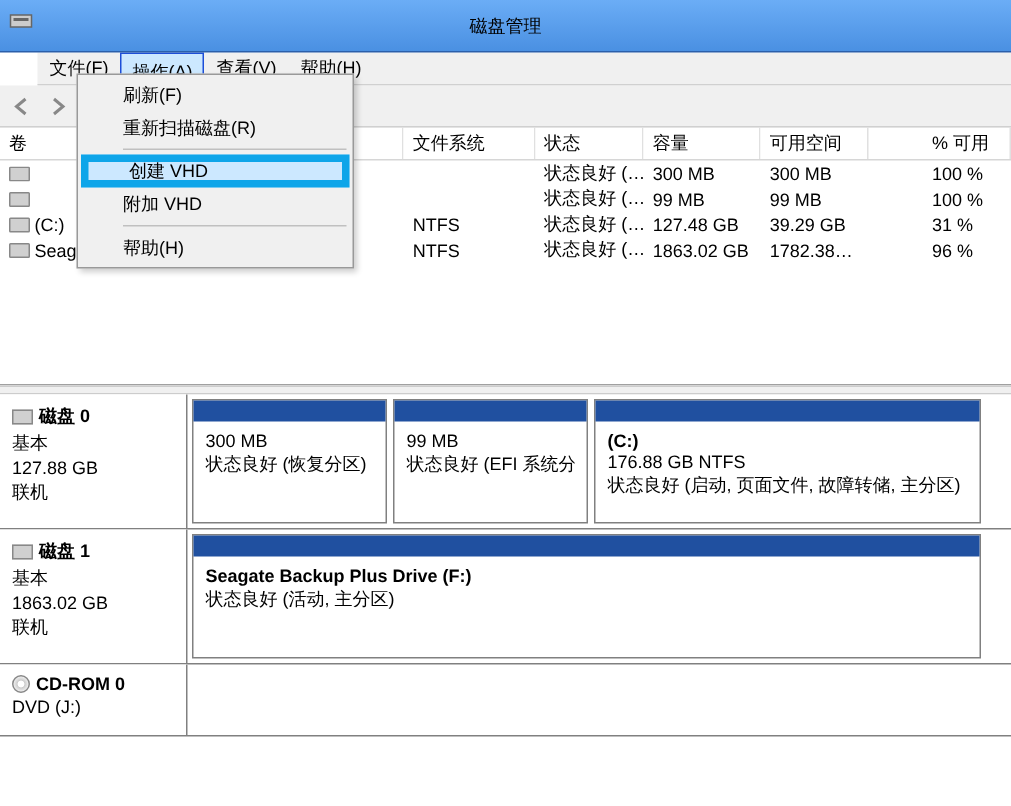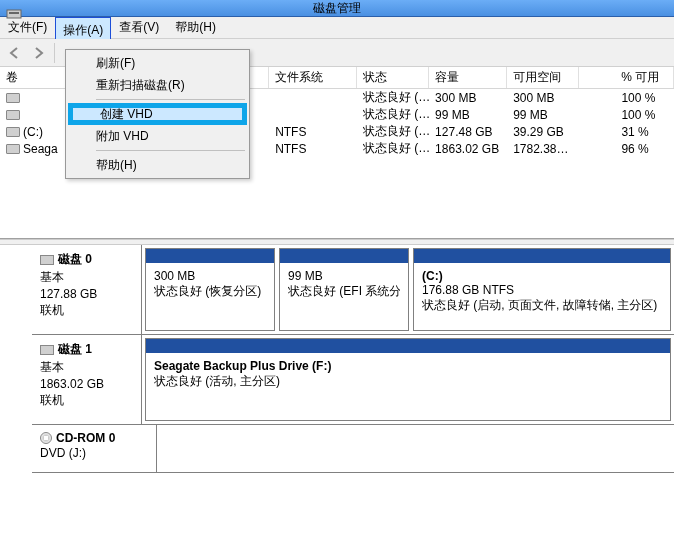--- a/index.html
+++ b/index.html
@@ -1,30 +1,30 @@
 <!DOCTYPE html>
 <html><head>
 <meta charset="utf-8">
 <style>
 * { box-sizing: border-box; margin: 0; padding: 0; }
 body { font-family: "Microsoft YaHei", "Segoe UI", Tahoma, sans-serif; font-size: 12px; background: #fff; width: 674px; height: 537px; overflow: hidden; position: relative; }
 
-.titlebar { height: 17px; background: linear-gradient(#6badf6, #4a90e2); border-bottom: 1px solid #2b5faa; display: flex; align-items: center; justify-content: center; color: #000; position: relative; }
+.titlebar { height: 35px; background: linear-gradient(#6badf6, #4a90e2); border-bottom: 1px solid #2b5faa; display: flex; align-items: center; justify-content: center; color: #000; position: relative; }
 .titlebar .icon { position: absolute; left: 6px; top: 5px; width: 16px; height: 16px; }
 .titlebar .title { font-size: 12px; }
 
-.menubar { height: 22px; background: #f0f0f0; border-bottom: 1px solid #d0d0d0; display: flex; align-items: stretch; }
+.menubar { height: 22px; background: #f0f0f0; border-bottom: 1px solid #d0d0d0; display: flex; align-items: stretch; margin-left: 25px; }
 .menubar .menuitem { padding: 0 8px; display: flex; align-items: center; cursor: default; }
 .menubar .menuitem.active { background: #cce8ff; border: 1px solid #1d4ed8; padding: 12px 7px; }
 
 .toolbar { height: 28px; background: #f0f0f0; border-bottom: 1px solid #d0d0d0; display: flex; align-items: center; padding: 0 4px; gap: 2px; position: relative; }
 .toolbar .navbtn { width: 22px; height: 22px; display: flex; align-items: center; justify-content: center; color: #888; font-size: 14px; }
 .toolbar .sep { width: 1px; height: 20px; background: #ccc; margin: 0 2px; }
 
-.dropdown { position: absolute; left: 65px; top: 49px; width: 185px; background: #f0f0f0; border: 1px solid #999; box-shadow: 2px 2px 4px rgba(0,0,0,0.2); z-index: 100; padding: 2px; }
+.dropdown { position: absolute; left: 51px; top: 49px; width: 185px; background: #f0f0f0; border: 1px solid #999; box-shadow: 2px 2px 4px rgba(0,0,0,0.2); z-index: 100; padding: 2px; }
 .dropdown .ddrow { height: 22px; display: flex; align-items: center; padding: 0 6px 0 28px; position: relative; }
 .dropdown .ddrow.highlight { background: #cce8ff; border: 5px solid #0ea5e9; padding: 0 5px 0 27px; }
 .dropdown .ddsep { height: 1px; background: #c0c0c0; margin: 3px 2px 3px 28px; }
 
 .upper { height: 172px; border-bottom: 1px solid #a0a0a0; overflow: hidden; }
 .table-head { display: flex; height: 22px; background: #fff; border-bottom: 1px solid #d6d6d6; }
 .table-head .th { border-right: 1px solid #e0e0e0; padding: 3px 6px; display: flex; align-items: center; background: #fff; }
 
 .c-vol { width: 78px; }
 .c-lay { width: 108px; }
@@ -35,21 +35,21 @@
 .c-free{ width: 74px; }
 .c-pct { width: 60px; margin-left: 36px; }
 
 .table-body .tr { display: flex; height: 17px; align-items: center; }
 .table-body .td { padding: 0 6px; overflow: hidden; white-space: nowrap; }
 .table-body .td.c-vol { display: flex; align-items: center; gap: 3px; }
 .vol-icon { width: 14px; height: 10px; background: #d0d0d0; border: 1px solid #888; border-radius: 1px; flex-shrink: 0; }
 
 .divider-bar { height: 6px; background: #f0f0f0; border-top: 1px solid #ccc; border-bottom: 1px solid #ccc; }
 
-.lower { background: #fff; padding-left: 32px; }
+.lower { background: #fff; }
 .diskrow { display: flex; border-bottom: 1px solid #808080; min-height: 90px; }
 .diskrow.cdrom { min-height: 48px; justify-content: space-between; }
 .diskinfo { width: 125px; border-right: 1px solid #808080; padding: 6px 8px; background: #fff; }
 .diskinfo .dname { font-weight: bold; display: flex; align-items: center; gap: 4px; }
 .diskinfo .dline { margin-top: 1px; }
 .disk-ico { width: 14px; height: 10px; background: #d0d0d0; border: 1px solid #888; display: inline-block; }
 .cd-ico { width: 12px; height: 12px; border-radius: 50%; border: 1px solid #888; background: radial-gradient(circle, #fff 30%, #ccc 35%, #eee 70%); display: inline-block; }
 
 .partitions { flex: 1; display: flex; gap: 4px; padding: 3px; }
 .part { border: 1px solid #808080; flex: 0 0 auto; display: flex; flex-direction: column; }

